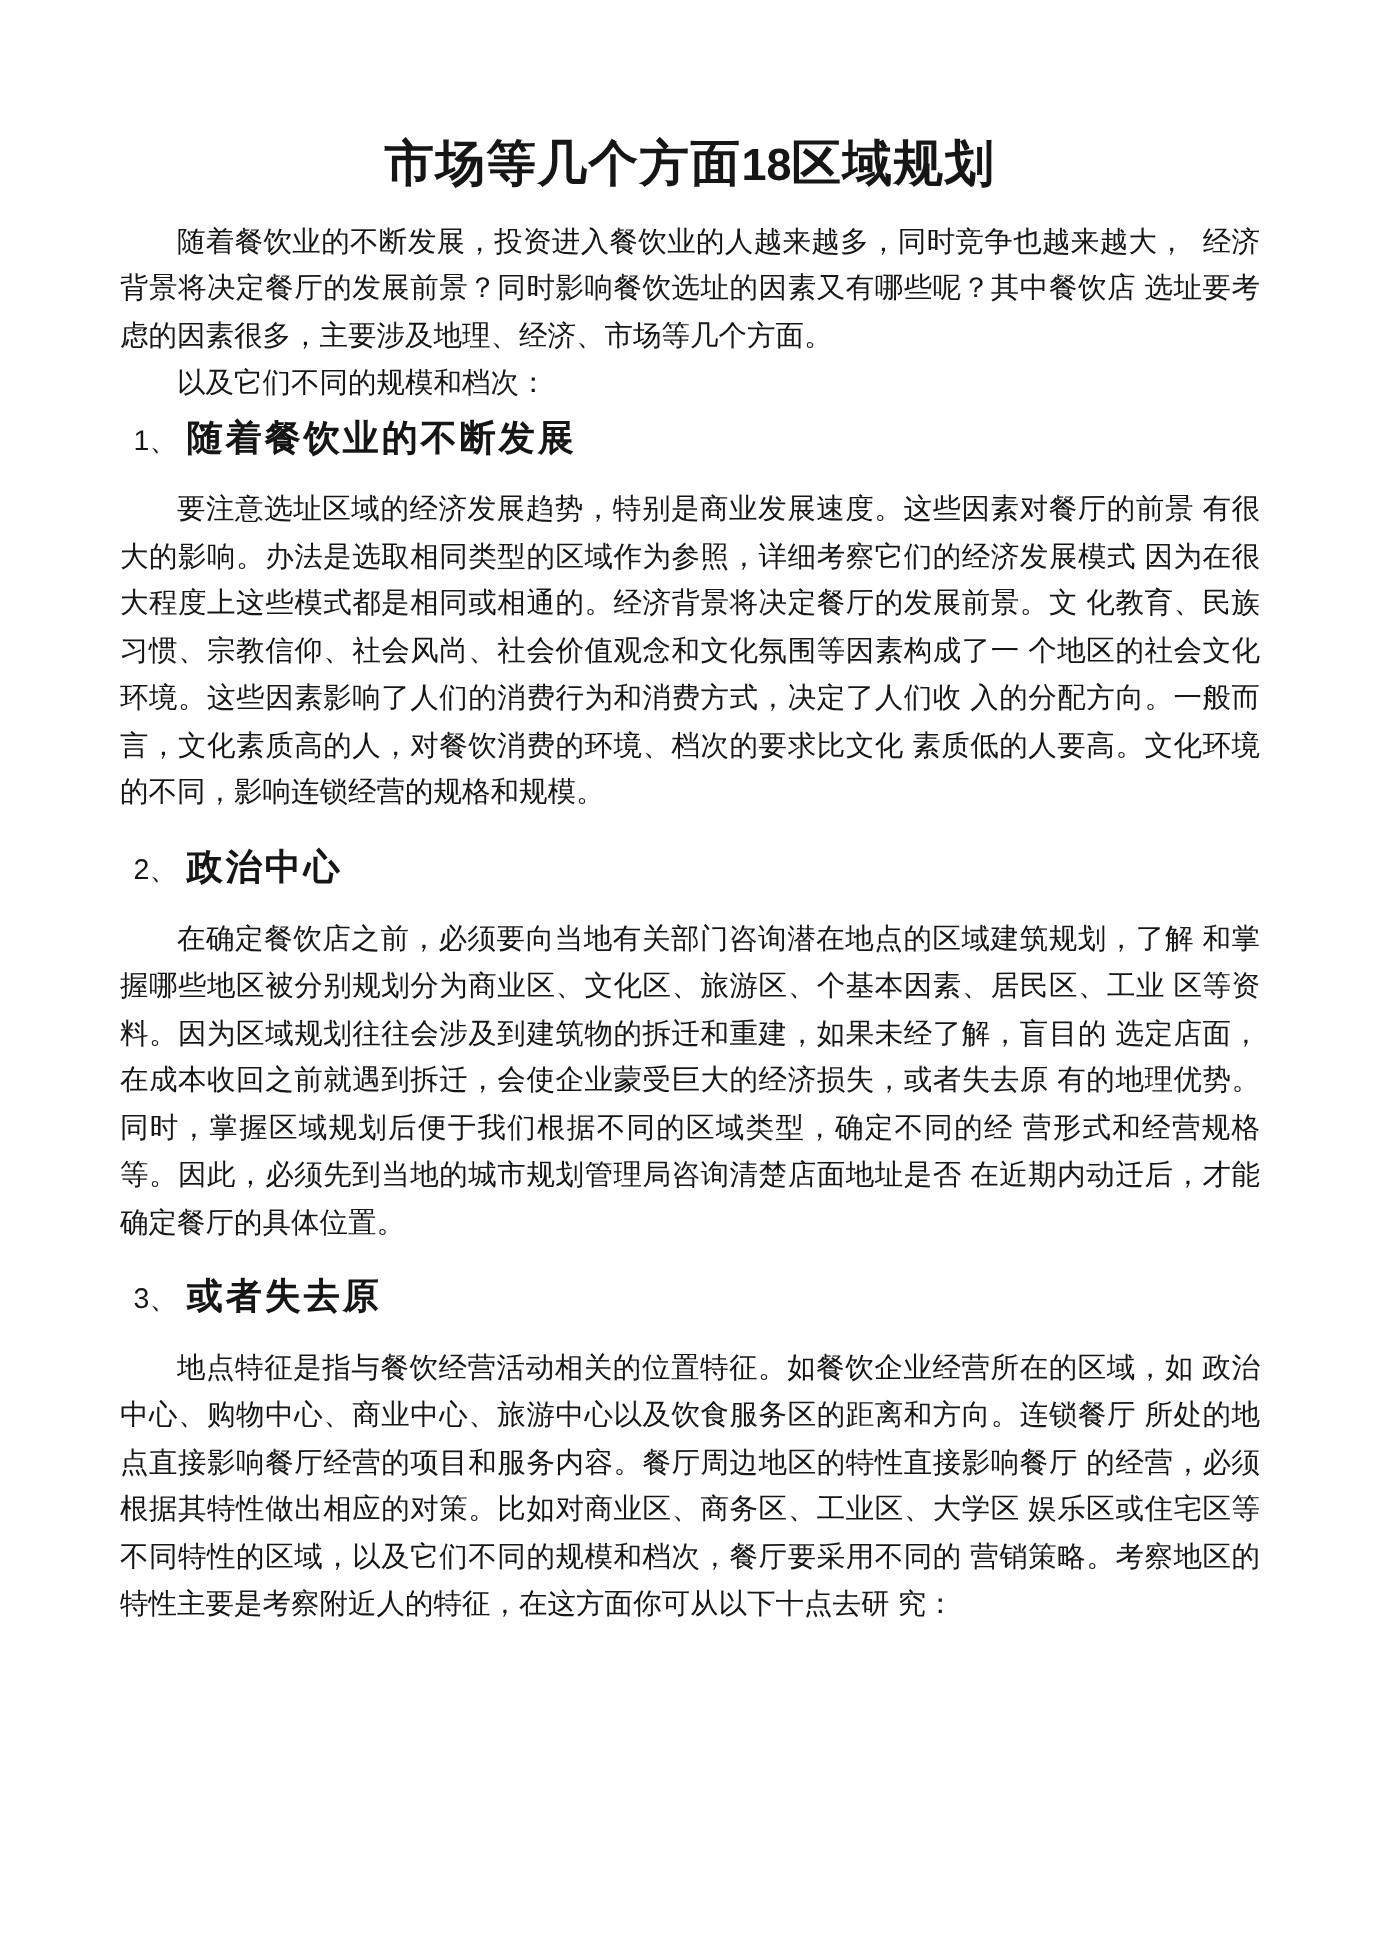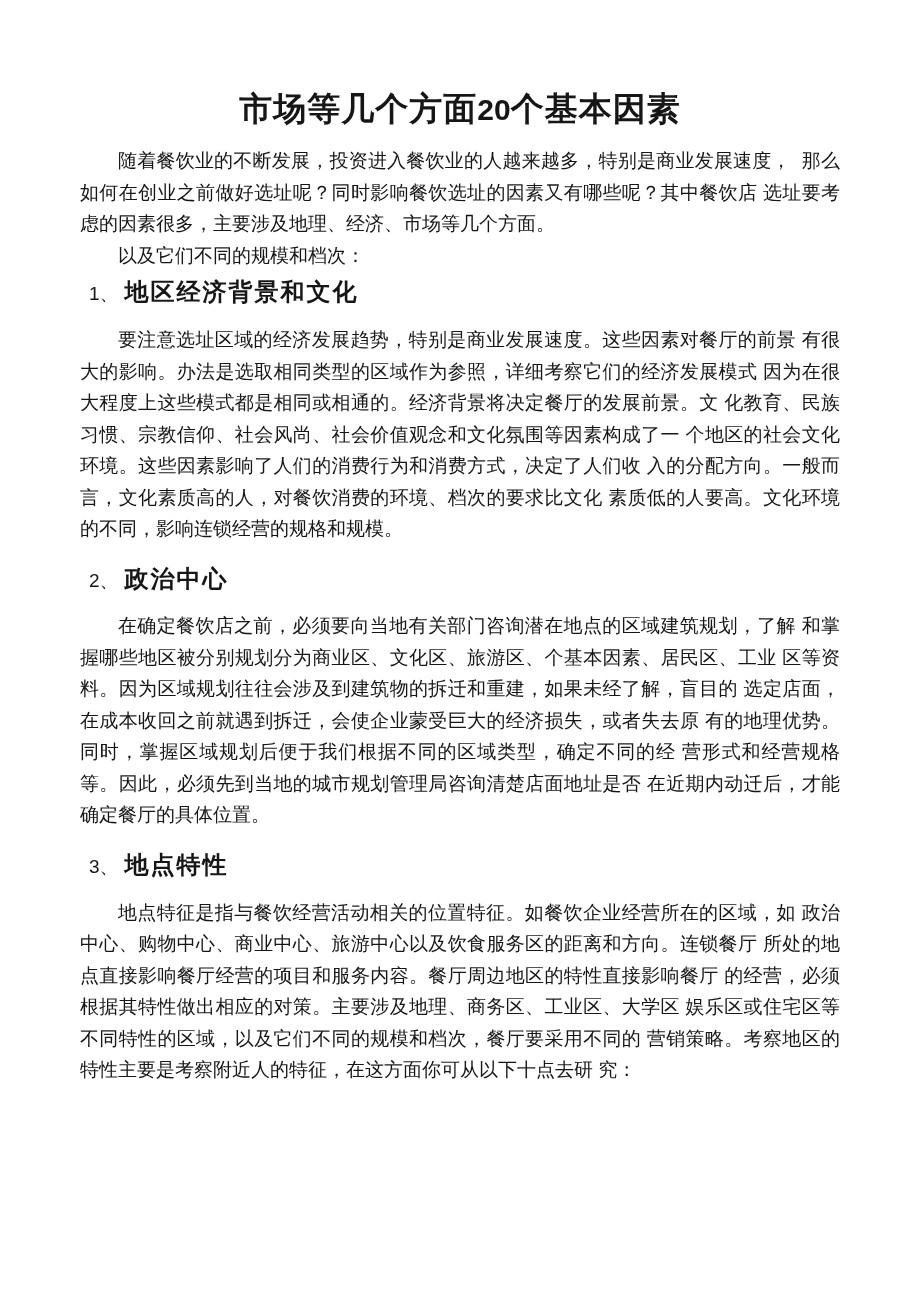--- a/index.html
+++ b/index.html
@@ -58,34 +58,34 @@
   .heading-text {
     font-size: 24px;
     letter-spacing: 2px;
   }
 </style>
 </head>
 <body>
 
 <div class="page">
 
-  <h1 class="title"><span>市场等几个方面</span><span class="title-num">20</span><span>个基本因素</span></h1>
+  <h1 class="title"><span>市场等几个方面</span><span class="title-num">18</span><span>区域规划</span></h1>
 
-  <p class="body-para indent">随着餐饮业的不断发展，投资进入餐饮业的人越来越多，特别是商业发展速度，  那么如何在创业之前做好选址呢？同时影响餐饮选址的因素又有哪些呢？其中餐饮店 选址要考虑的因素很多，主要涉及地理、经济、市场等几个方面。</p>
+  <p class="body-para indent">随着餐饮业的不断发展，投资进入餐饮业的人越来越多，同时竞争也越来越大，  经济背景将决定餐厅的发展前景？同时影响餐饮选址的因素又有哪些呢？其中餐饮店 选址要考虑的因素很多，主要涉及地理、经济、市场等几个方面。</p>
 
   <p class="body-para indent">以及它们不同的规模和档次：</p>
 
   <div class="section">
-    <h2 class="section-heading"><span class="heading-num">1、</span><span class="heading-text">地区经济背景和文化</span></h2>
+    <h2 class="section-heading"><span class="heading-num">1、</span><span class="heading-text">随着餐饮业的不断发展</span></h2>
     <p class="body-para indent">要注意选址区域的经济发展趋势，特别是商业发展速度。这些因素对餐厅的前景 有很大的影响。办法是选取相同类型的区域作为参照，详细考察它们的经济发展模式 因为在很大程度上这些模式都是相同或相通的。经济背景将决定餐厅的发展前景。文 化教育、民族习惯、宗教信仰、社会风尚、社会价值观念和文化氛围等因素构成了一 个地区的社会文化环境。这些因素影响了人们的消费行为和消费方式，决定了人们收 入的分配方向。一般而言，文化素质高的人，对餐饮消费的环境、档次的要求比文化 素质低的人要高。文化环境的不同，影响连锁经营的规格和规模。</p>
   </div>
 
   <div class="section">
     <h2 class="section-heading"><span class="heading-num">2、</span><span class="heading-text">政治中心</span></h2>
     <p class="body-para indent">在确定餐饮店之前，必须要向当地有关部门咨询潜在地点的区域建筑规划，了解 和掌握哪些地区被分别规划分为商业区、文化区、旅游区、个基本因素、居民区、工业 区等资料。因为区域规划往往会涉及到建筑物的拆迁和重建，如果未经了解，盲目的 选定店面，在成本收回之前就遇到拆迁，会使企业蒙受巨大的经济损失，或者失去原 有的地理优势。同时，掌握区域规划后便于我们根据不同的区域类型，确定不同的经 营形式和经营规格等。因此，必须先到当地的城市规划管理局咨询清楚店面地址是否 在近期内动迁后，才能确定餐厅的具体位置。</p>
   </div>
 
   <div class="section">
-    <h2 class="section-heading"><span class="heading-num">3、</span><span class="heading-text">地点特性</span></h2>
-    <p class="body-para indent">地点特征是指与餐饮经营活动相关的位置特征。如餐饮企业经营所在的区域，如 政治中心、购物中心、商业中心、旅游中心以及饮食服务区的距离和方向。连锁餐厅 所处的地点直接影响餐厅经营的项目和服务内容。餐厅周边地区的特性直接影响餐厅 的经营，必须根据其特性做出相应的对策。主要涉及地理、商务区、工业区、大学区 娱乐区或住宅区等不同特性的区域，以及它们不同的规模和档次，餐厅要采用不同的 营销策略。考察地区的特性主要是考察附近人的特征，在这方面你可从以下十点去研 究：</p>
+    <h2 class="section-heading"><span class="heading-num">3、</span><span class="heading-text">或者失去原</span></h2>
+    <p class="body-para indent">地点特征是指与餐饮经营活动相关的位置特征。如餐饮企业经营所在的区域，如 政治中心、购物中心、商业中心、旅游中心以及饮食服务区的距离和方向。连锁餐厅 所处的地点直接影响餐厅经营的项目和服务内容。餐厅周边地区的特性直接影响餐厅 的经营，必须根据其特性做出相应的对策。比如对商业区、商务区、工业区、大学区 娱乐区或住宅区等不同特性的区域，以及它们不同的规模和档次，餐厅要采用不同的 营销策略。考察地区的特性主要是考察附近人的特征，在这方面你可从以下十点去研 究：</p>
   </div>
 
 </div>
 
 </body></html>

